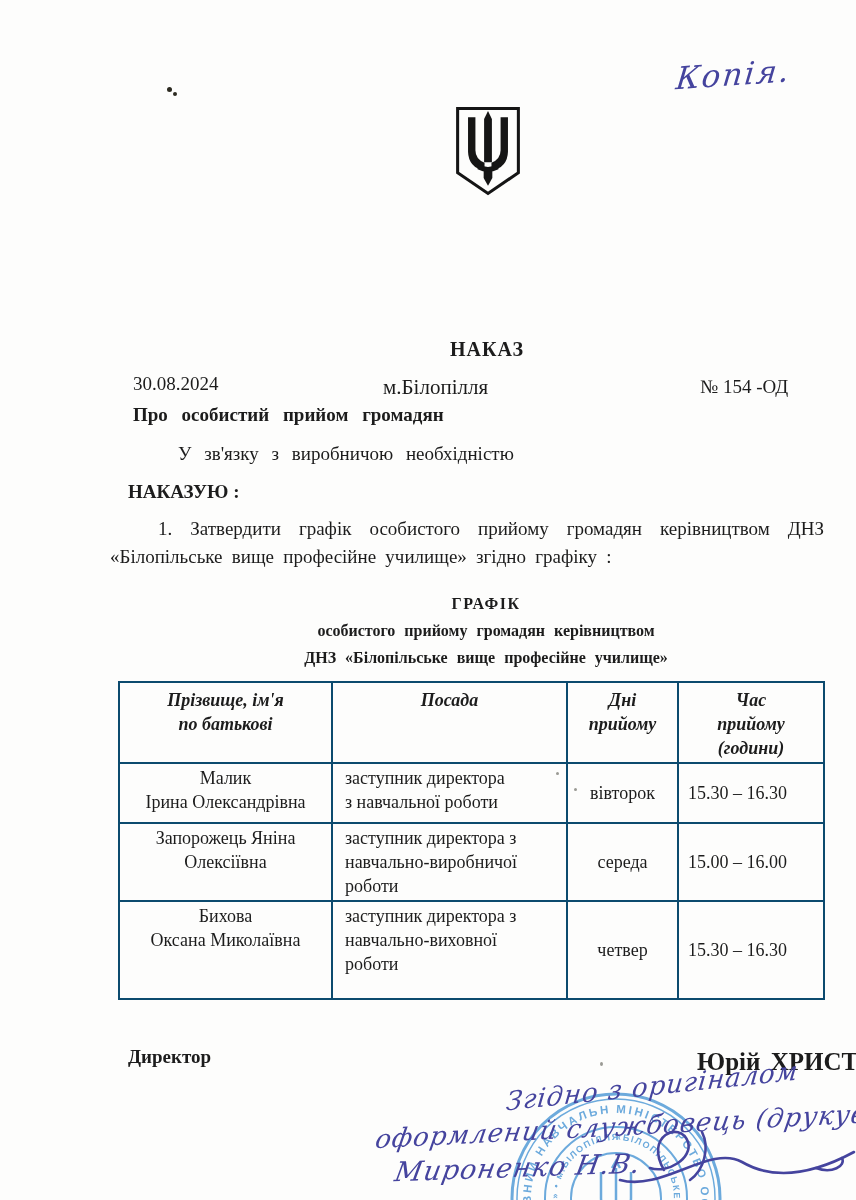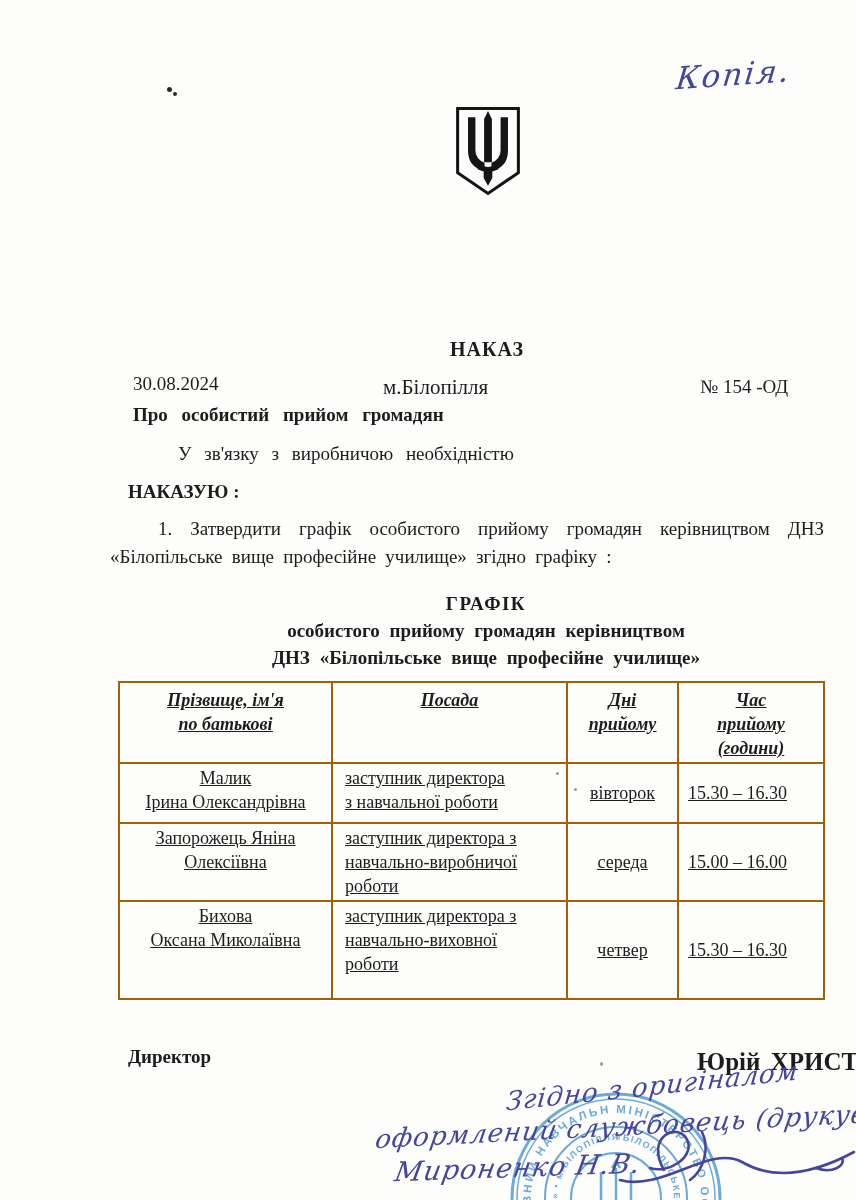--- a/index.html
+++ b/index.html
@@ -22,28 +22,28 @@
   .order-place{left:383px;top:375px;font-size:21px;}
   .order-number{left:700px;top:376px;font-size:19px;white-space:nowrap;}
 
   .order-subject{left:133px;top:404px;font-weight:bold;font-size:19px;word-spacing:9px;}
   .order-preamble{left:178px;top:443px;font-size:19px;word-spacing:8px;}
   .order-resolution{left:128px;top:481px;font-weight:bold;font-size:19px;}
   .order-item{left:110px;top:515px;width:714px;font-size:19px;line-height:28px;
     text-align:justify;text-indent:48px;word-spacing:4.5px;}
 
   .schedule-heading{left:129px;top:590px;width:714px;text-align:center;
-    font-weight:bold;font-size:19px;line-height:27px;word-spacing:5px;}
+    font-weight:bold;font-size:16px;line-height:27px;word-spacing:5px;}
   .schedule-heading .t1{letter-spacing:1.5px;}
 
   
   .sched-table{left:118px;top:681px;}
   table{border-collapse:collapse;table-layout:fixed;width:705px;
     font-size:18px;line-height:24px;}
-  table,td,th{border:2px solid #a16207;text-decoration:underline;}
+  table,td,th{border:2px solid #0c4a6e;}
   th,td{white-space:pre-line;padding:2px 4px;overflow:hidden;}
   th{font-weight:bold;font-style:italic;vertical-align:top;padding-top:5px;text-align:center;}
   tr.hrow{height:76px;} tr.r1{height:52px;} tr.r2{height:60px;} tr.r3{height:75px;} tr.r4{height:98px;}
   td.c-name{text-align:center;vertical-align:top;}
   td.c-pos{text-align:left;vertical-align:top;padding-left:12px;}
   td.c-day{text-align:center;}
   td.c-time{text-align:left;padding-left:9px;white-space:nowrap;}
   tr.r1 td.c-day, tr.r1 td.c-time{vertical-align:top;}
   tr.r2 td.c-day, tr.r2 td.c-time,
   tr.r3 td.c-day, tr.r3 td.c-time,

